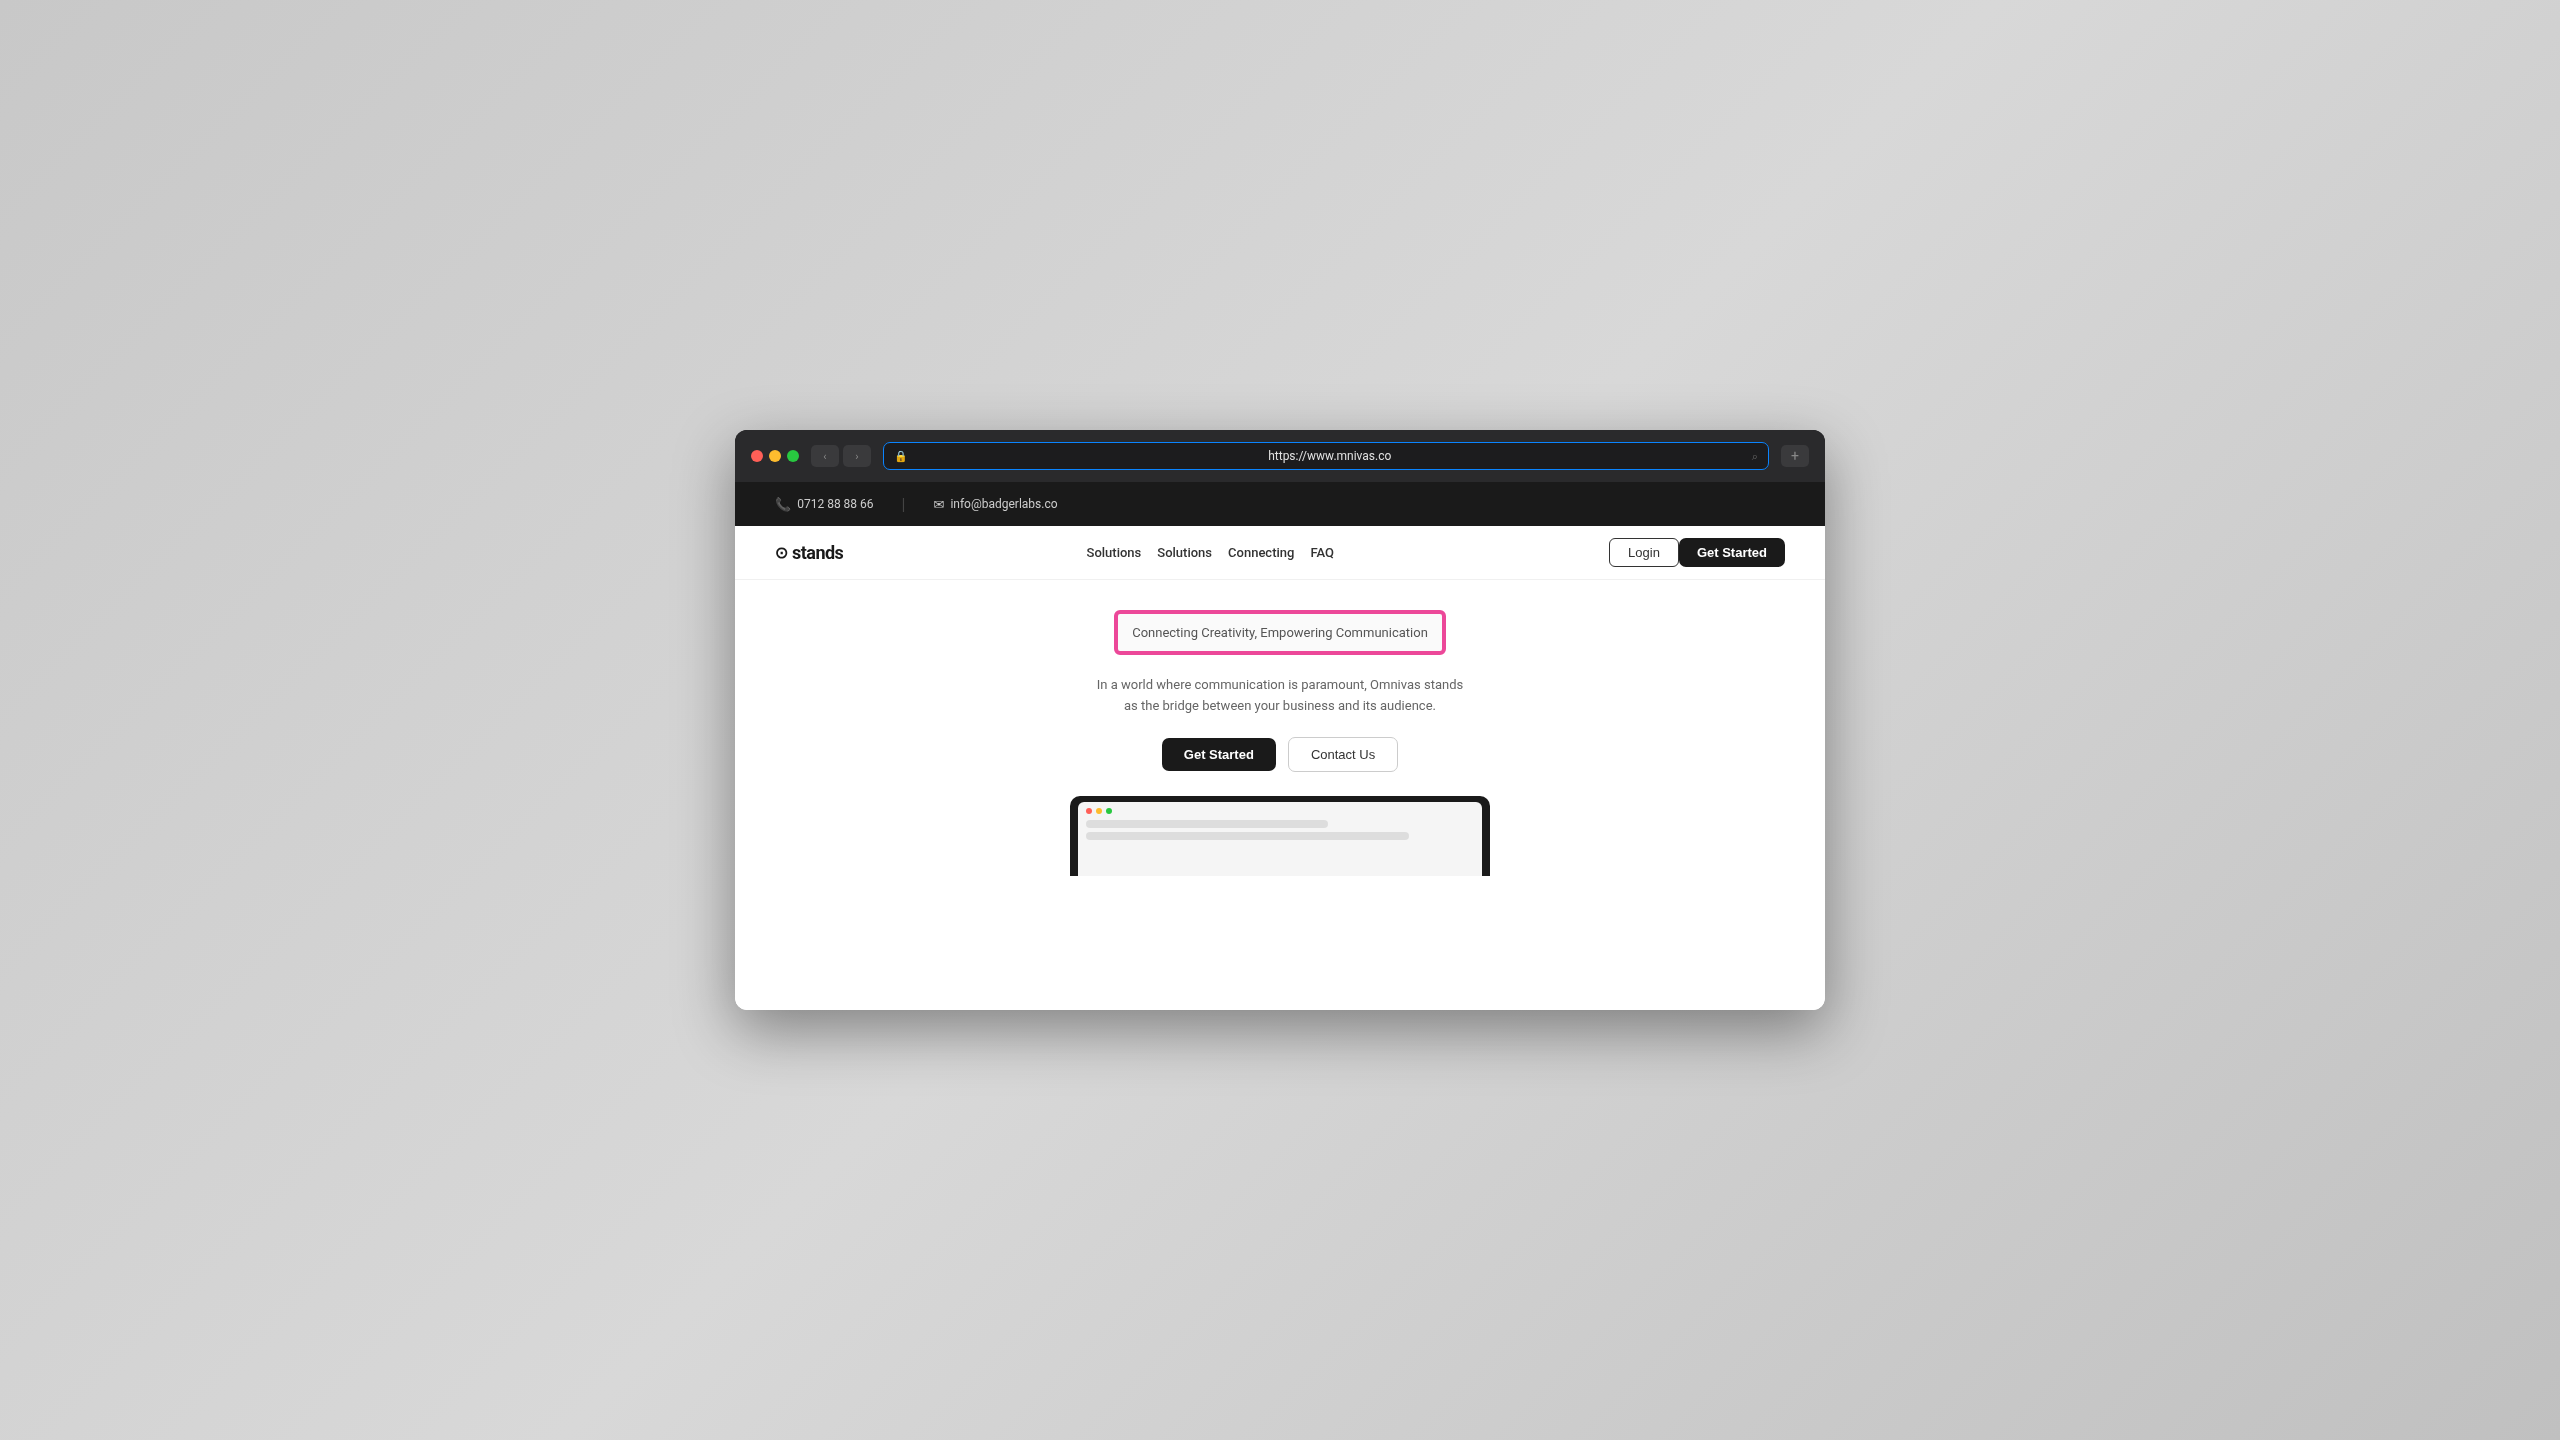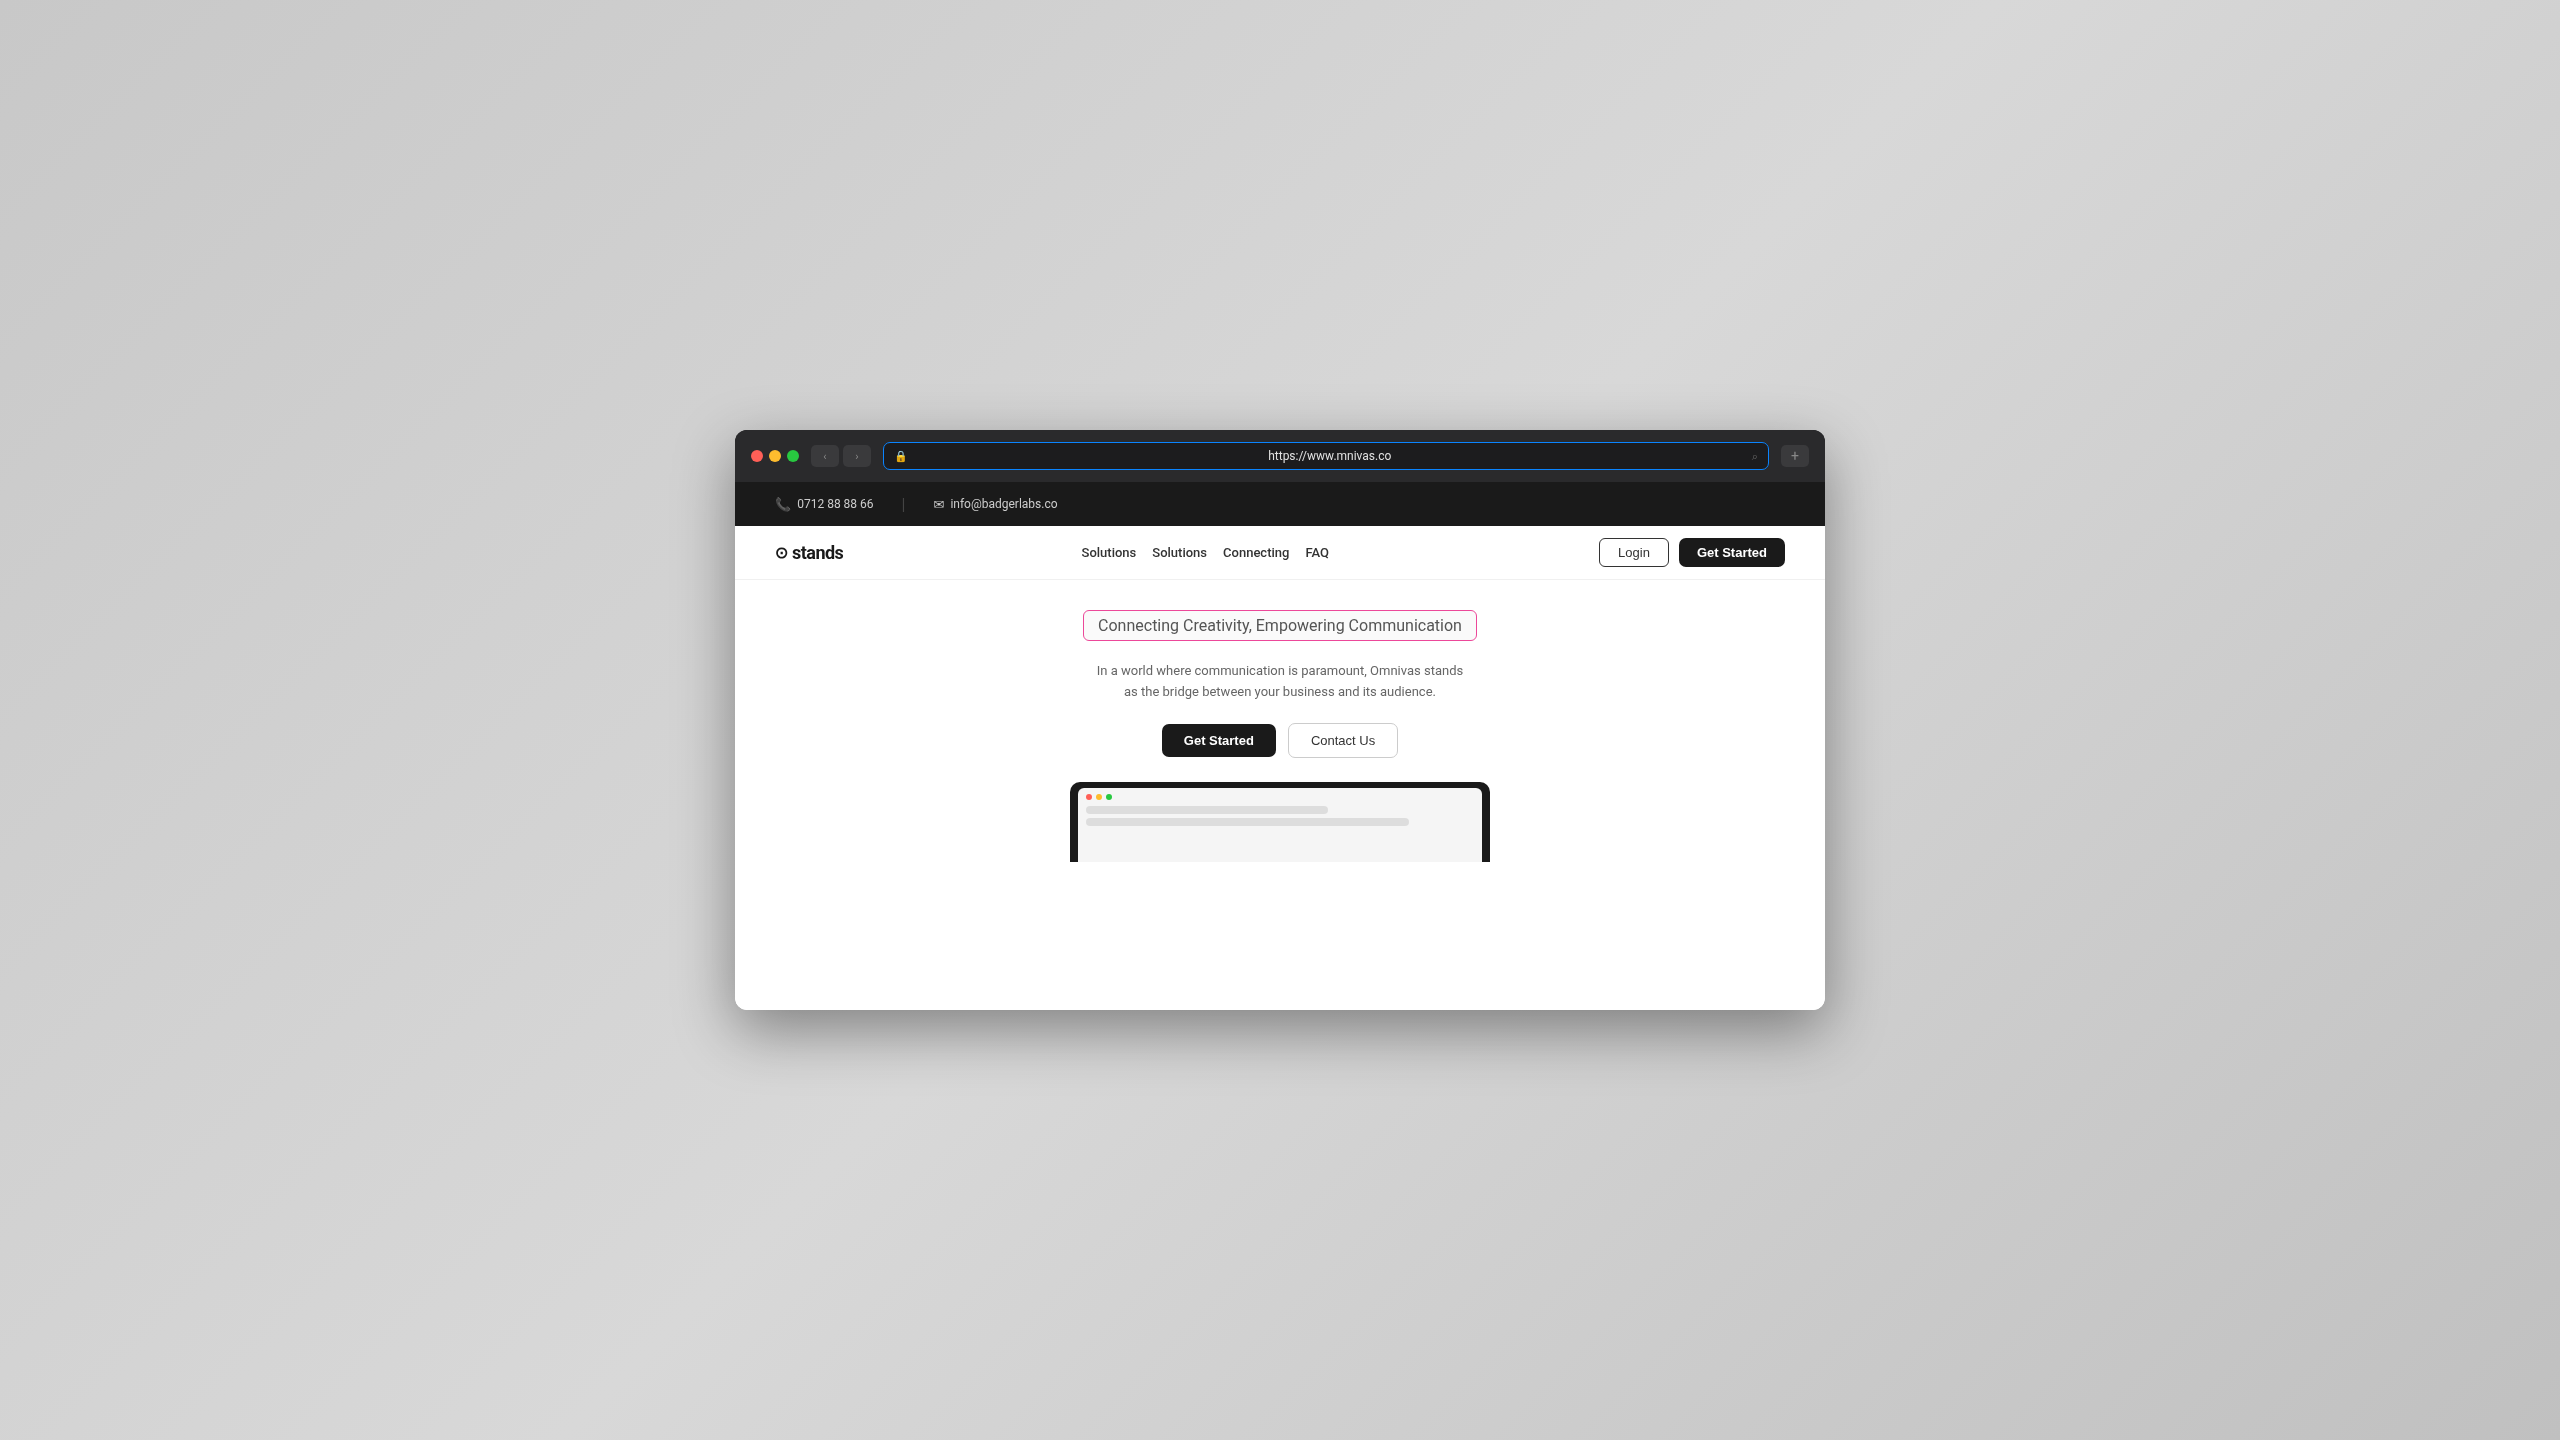--- a/index.html
+++ b/index.html
@@ -174,21 +174,20 @@
       color: #333;
       font-size: 13px;
       font-weight: 500;
       cursor: pointer;
       text-decoration: none;
     }
 
     .nav-actions {
       display: flex;
       align-items: center;
-      gap: 10px;
       padding-left: 32px;
     }
 
     .btn-login {
       padding: 6px 18px;
       border: 1.5px solid #333;
       border-radius: 6px;
       background: transparent;
       color: #333;
       font-size: 13px;
@@ -215,24 +214,24 @@
       align-items: center;
       justify-content: flex-start;
       padding: 30px 40px 20px;
       text-align: center;
       background: #fff;
       overflow: hidden;
     }
 
     .hero-badge {
       display: inline-block;
-      border: 1px solid #ec4899;
+      border: 4px solid #ec4899;
       border-radius: 6px;
-      padding: 5px 14px;
-      font-size: 16px;
+      padding: 11px 14px;
+      font-size: 13px;
       color: #555;
       margin-bottom: 20px;
       background: #fafafa;
     }
 
     .hero-title {
       font-size: 44px;
       font-weight: 800;
       color: #111;
       line-height: 1.15;

